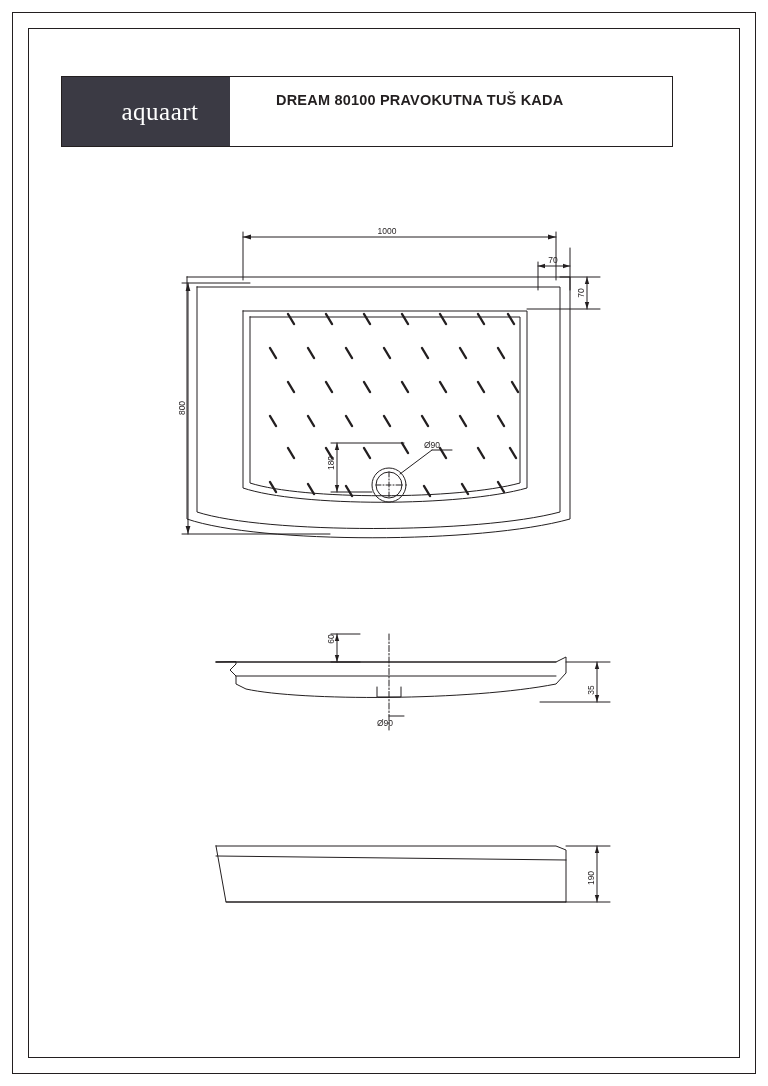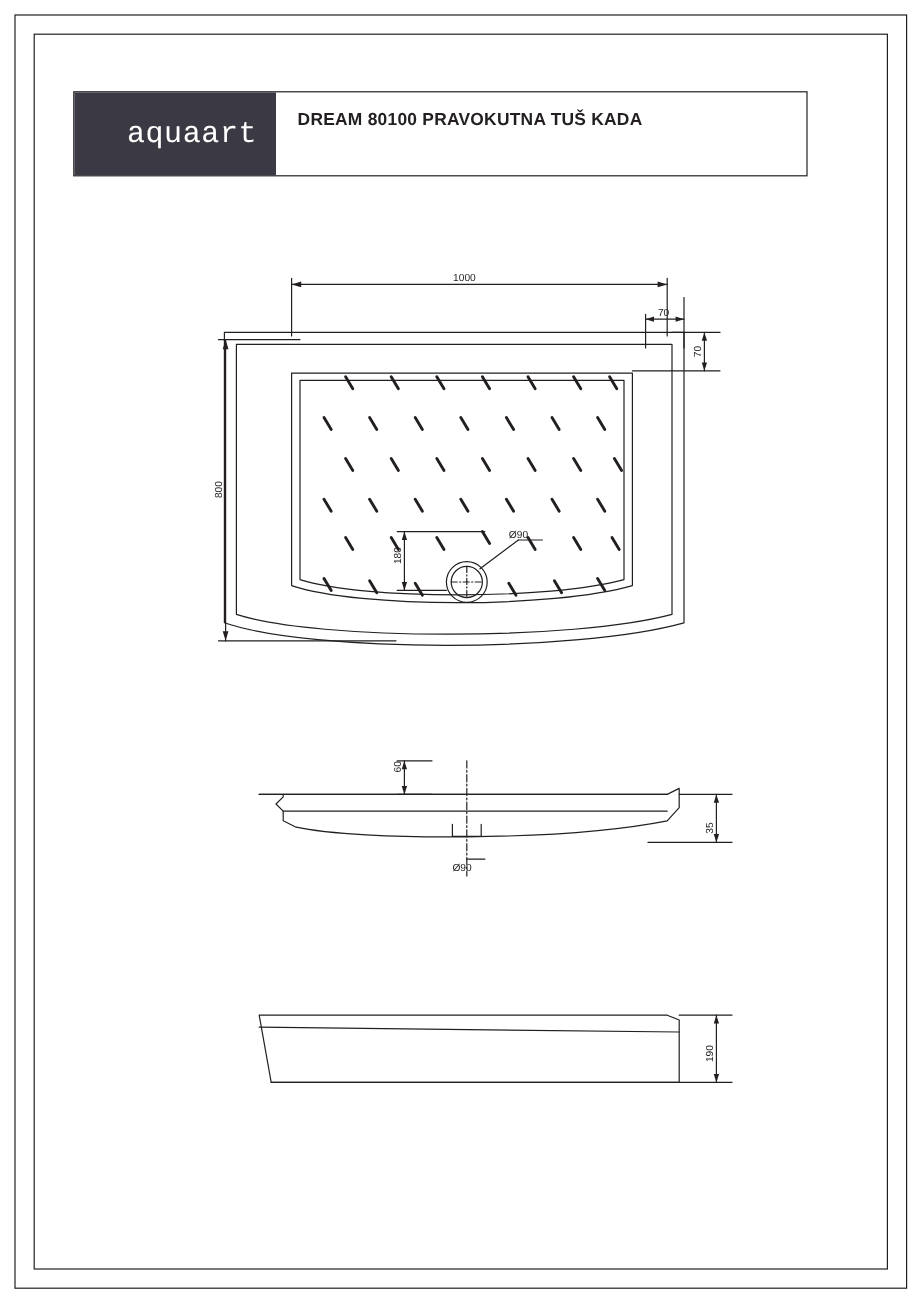--- a/index.html
+++ b/index.html
@@ -47,30 +47,31 @@
   .logo-cell {
     width: 168px;
     background: #3b3a44;
     display: flex;
     align-items: center;
     justify-content: center;
     flex: none;
   }
   .logo-text {
     color: #ffffff;
-    font-family: Liberation Mono, monospace;
+    font-family: Liberation Serif, serif;
     font-size: 25px;
     letter-spacing: 0.5px;
     font-weight: 400;
     margin-left: 28px;
   }
   .title-cell {
     flex: 1;
     padding: 14px 0 0 18px;
     box-sizing: border-box;
+    margin-left: 28px;
   }
   .title-line1 {
     font-size: 14.5px;
     font-weight: bold;
     letter-spacing: 0.2px;
     line-height: 19px;
     white-space: nowrap;
   }
   .title-line2 {
     font-size: 13px;

